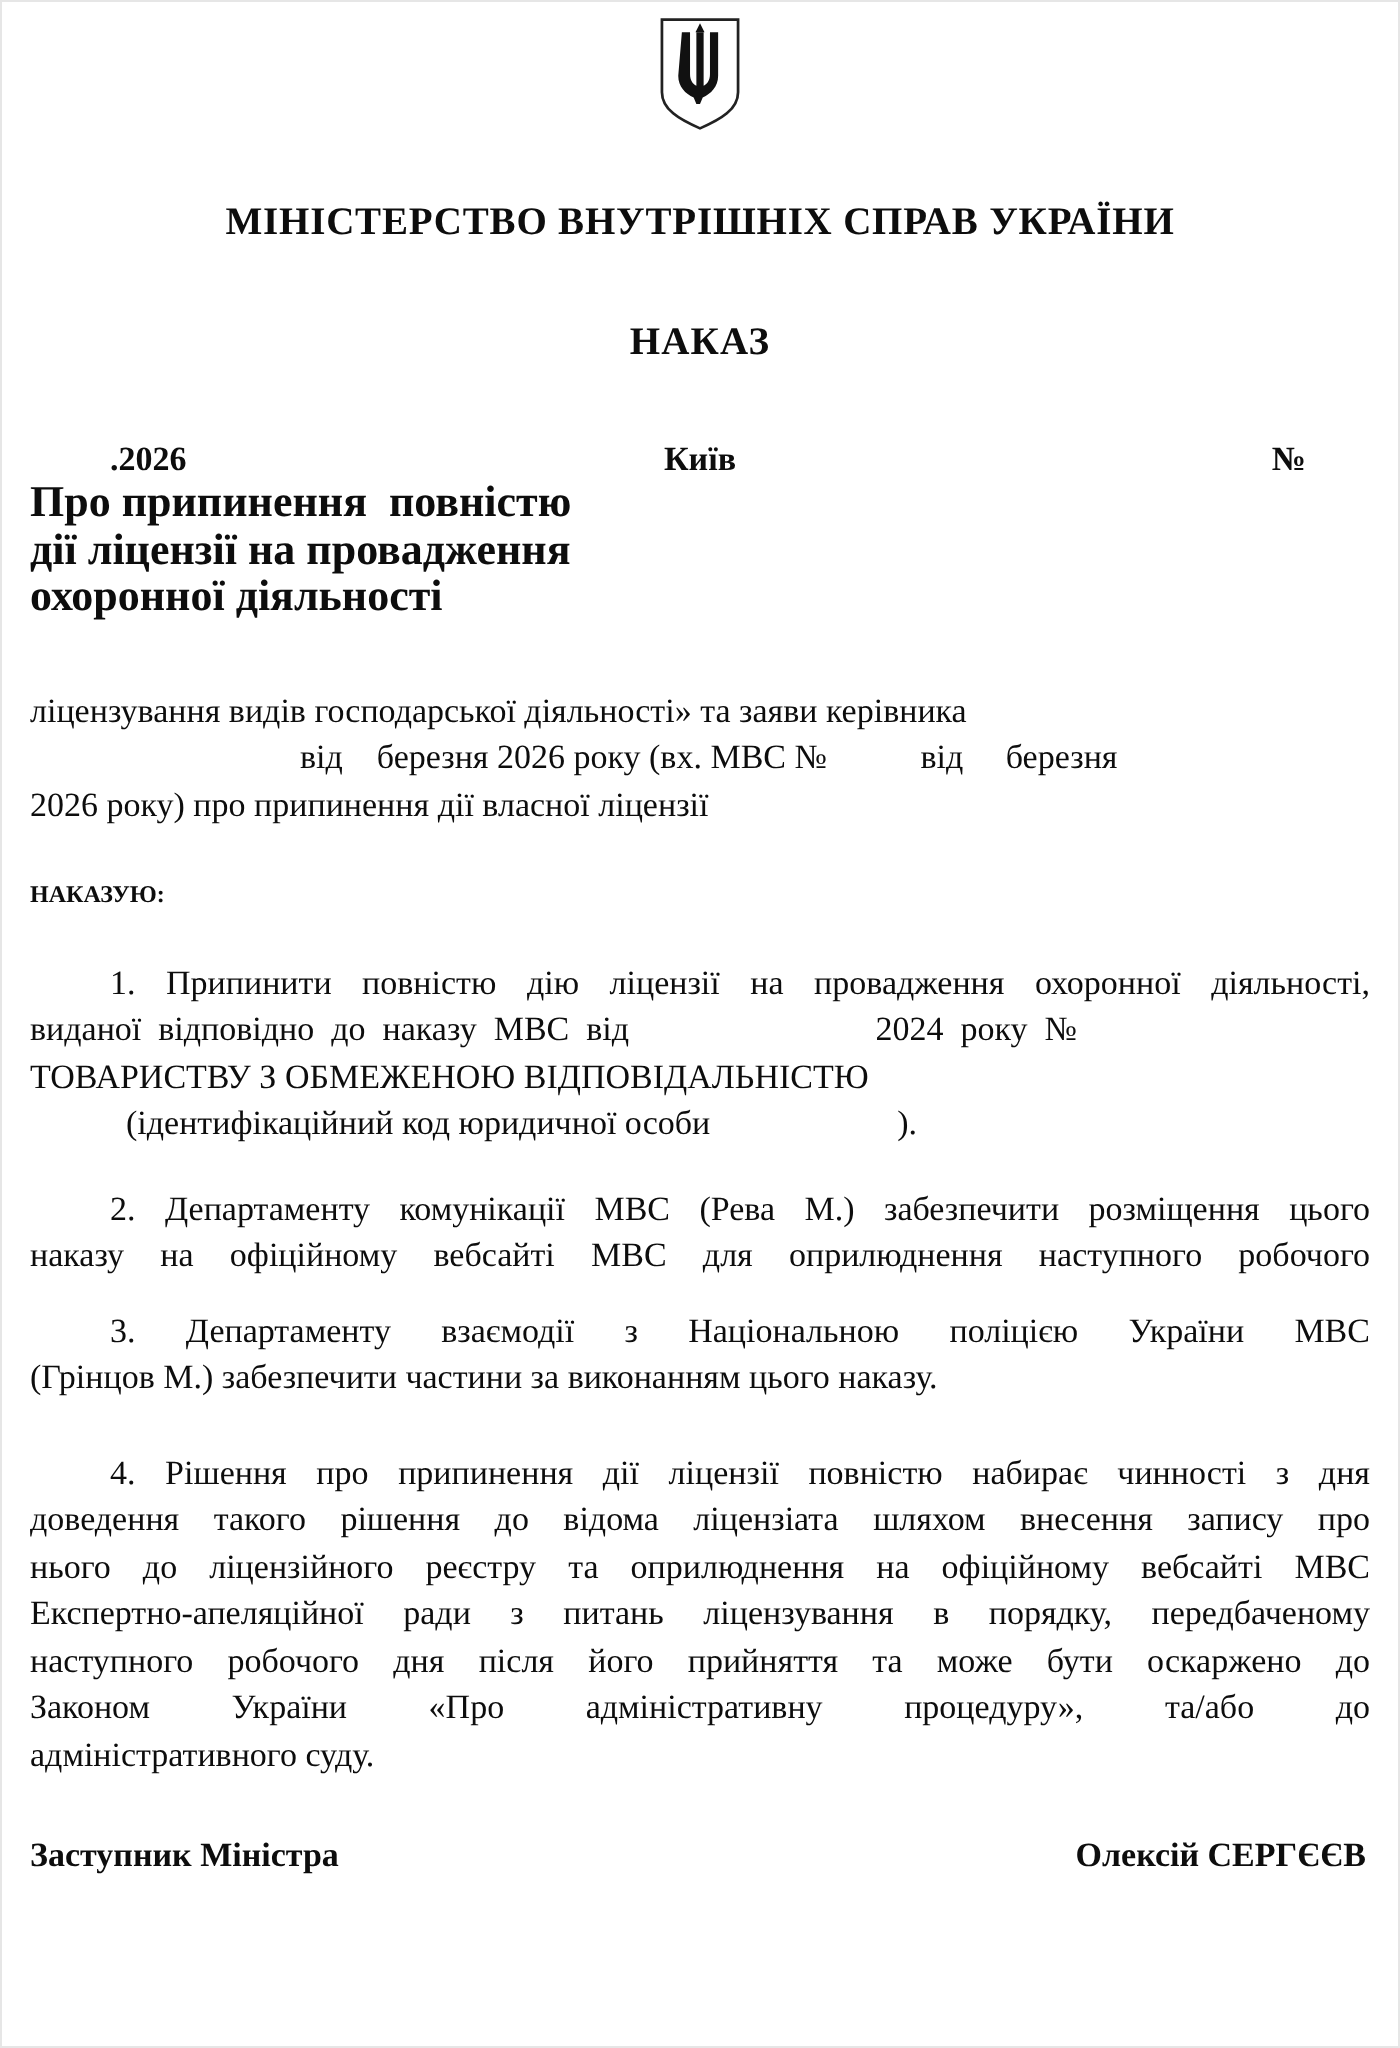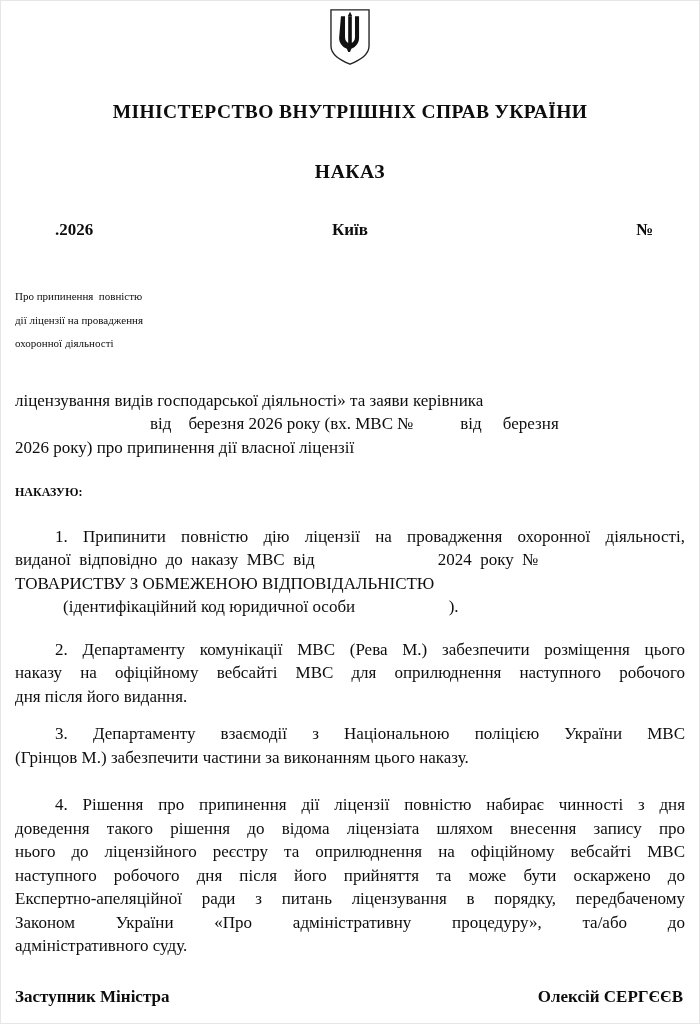--- a/index.html
+++ b/index.html
@@ -41,23 +41,22 @@
     grid-template-columns: 1fr auto 1fr;
     align-items: baseline;
     font-size: 17px;
     line-height: 20px;
     font-weight: bold;
   }
   .dateline .dl-left  { padding-left: 40px; }
   .dateline .dl-right { text-align: right; padding-right: 32px; }
 
   .subject {
-    margin-top: 45px;
-    font-weight: normal;
-    font-size: 11px;
+    font-weight: bold;
+    font-size: 22px;
     line-height: 22px;
   }
 
   .para { font-size: 17px; line-height: 23.5px; }
   .line { min-height: 23.5px; }
   .pre  { white-space: pre; }
   .jl   { text-align: justify; text-align-last: justify; }
   .ind40  { padding-left: 40px; }
   .ind48  { padding-left: 48px; }
   .ind135 { padding-left: 135px; }
@@ -122,34 +121,33 @@
   <div class="para item-1">
     <div class="line jl ind40">1. Припинити повністю дію ліцензії на провадження охоронної діяльності,</div>
     <div class="line pre">виданої  відповідно  до  наказу  МВС  від                             2024  року  №</div>
     <div class="line">ТОВАРИСТВУ З ОБМЕЖЕНОЮ ВІДПОВІДАЛЬНІСТЮ</div>
     <div class="line pre ind48">(ідентифікаційний код юридичної особи                      ).</div>
   </div>
 
   <div class="para item-2">
     <div class="line jl ind40">2. Департаменту комунікації МВС (Рева М.) забезпечити розміщення цього</div>
     <div class="line jl">наказу на офіційному вебсайті МВС для оприлюднення наступного робочого</div>
-    <div class="line">дня після його видання.</div>
   </div>
 
   <div class="para item-3">
     <div class="line jl ind40">3. Департаменту взаємодії з Національною поліцією України МВС</div>
     <div class="line">(Грінцов М.) забезпечити частини за виконанням цього наказу.</div>
   </div>
 
   <div class="para item-4">
     <div class="line jl ind40">4. Рішення про припинення дії ліцензії повністю набирає чинності з дня</div>
     <div class="line jl">доведення такого рішення до відома ліцензіата шляхом внесення запису про</div>
     <div class="line jl">нього до ліцензійного реєстру та оприлюднення на офіційному вебсайті МВС</div>
+    <div class="line jl">Експертно-апеляційної ради з питань ліцензування в порядку, передбаченому</div>
     <div class="line jl">наступного робочого дня після його прийняття та може бути оскаржено до</div>
-    <div class="line jl">Експертно-апеляційної ради з питань ліцензування в порядку, передбаченому</div>
     <div class="line jl">Законом України «Про адміністративну процедуру», та/або до</div>
     <div class="line">адміністративного суду.</div>
   </div>
 
   <div class="signature">
     <span>Заступник Міністра</span>
     <span>Олексій СЕРГЄЄВ</span>
   </div>
 
 </div>

